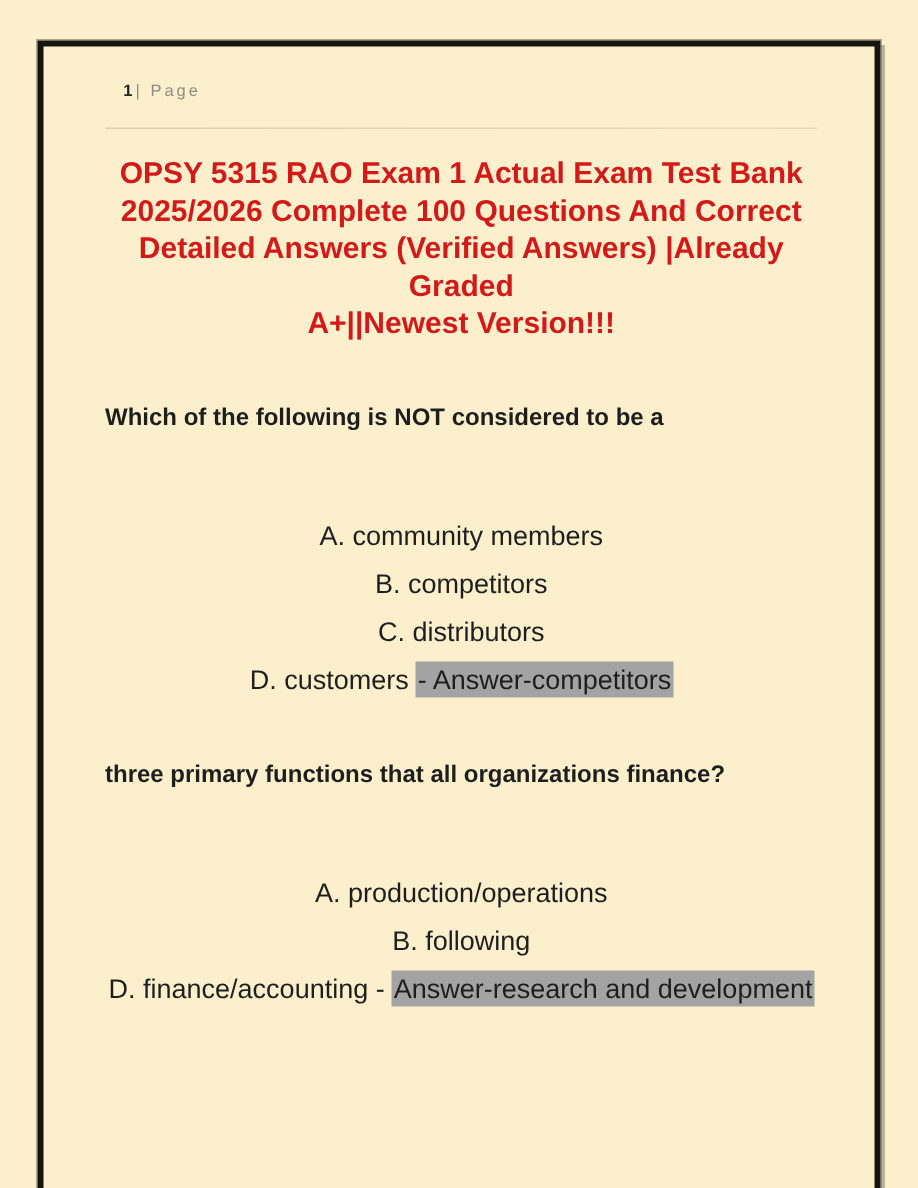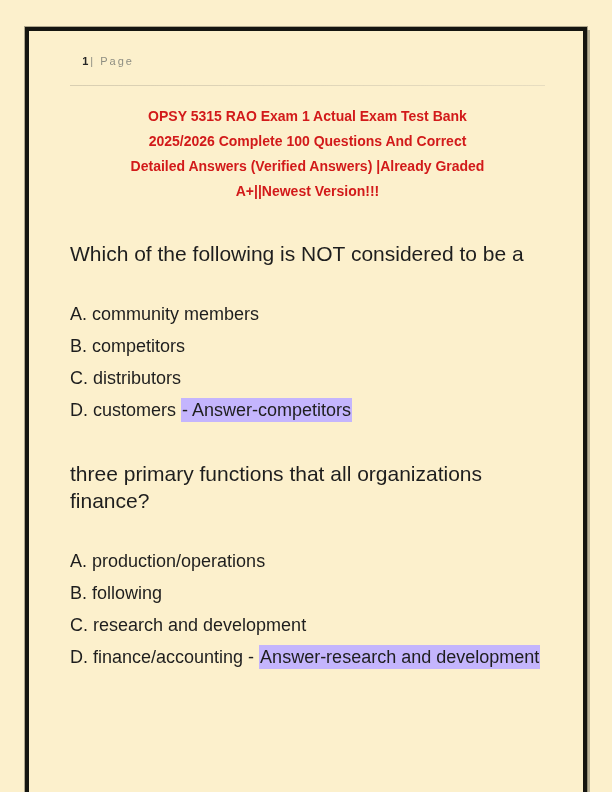--- a/index.html
+++ b/index.html
@@ -43,41 +43,42 @@
     margin-left: 2px;
     color: #8e8e82;
   }
   .header-rule {
     height: 1px;
     background: linear-gradient(to right, #d9cfb2, #e7ddc0);
     margin-top: 3px;
   }
   .doc-title {
     margin: 18px 0 0 0;
-    font-size: 14px;
+    font-size: 20px;
     font-weight: bold;
     line-height: 25px;
     text-align: center;
     color: #d21a1a;
   }
   .t-line { display: block; }
   .question-block { margin-top: 36px; }
   .q-line {
     display: block;
-    font-size: 21px;
+    font-size: 16px;
     line-height: 27px;
+    font-weight: bold;
   }
-  .options { margin-top: 34px; }
+  .options { margin-top: 52px; text-align: center; }
   .option {
     margin: 0 0 5px 0;
     font-size: 18px;
     line-height: 27px;
   }
   .hl {
-    background: #c4b5fd;
+    background: #a3a3a3;
     padding: 2px 1px;
   }
   .hl:empty { display: none; }
 </style>
 </head>
 <body>
 
 <div class="page">
 
   <div class="pg-header">
@@ -100,18 +101,17 @@
       <p class="option"><span>C. distributors</span></p>
       <p class="option"><span>D. customers </span><span class="hl">- Answer-competitors</span></p>
     </div>
   </div>
 
   <div class="question-block">
     <span class="q-line">three primary functions that all organizations finance?</span>
     <div class="options">
       <p class="option"><span>A. production/operations</span></p>
       <p class="option"><span>B. following</span></p>
-      <p class="option"><span>C. research and development</span></p>
       <p class="option"><span>D. finance/accounting - </span><span class="hl">Answer-research and development</span></p>
     </div>
   </div>
 
 </div>
 
 </body></html>

